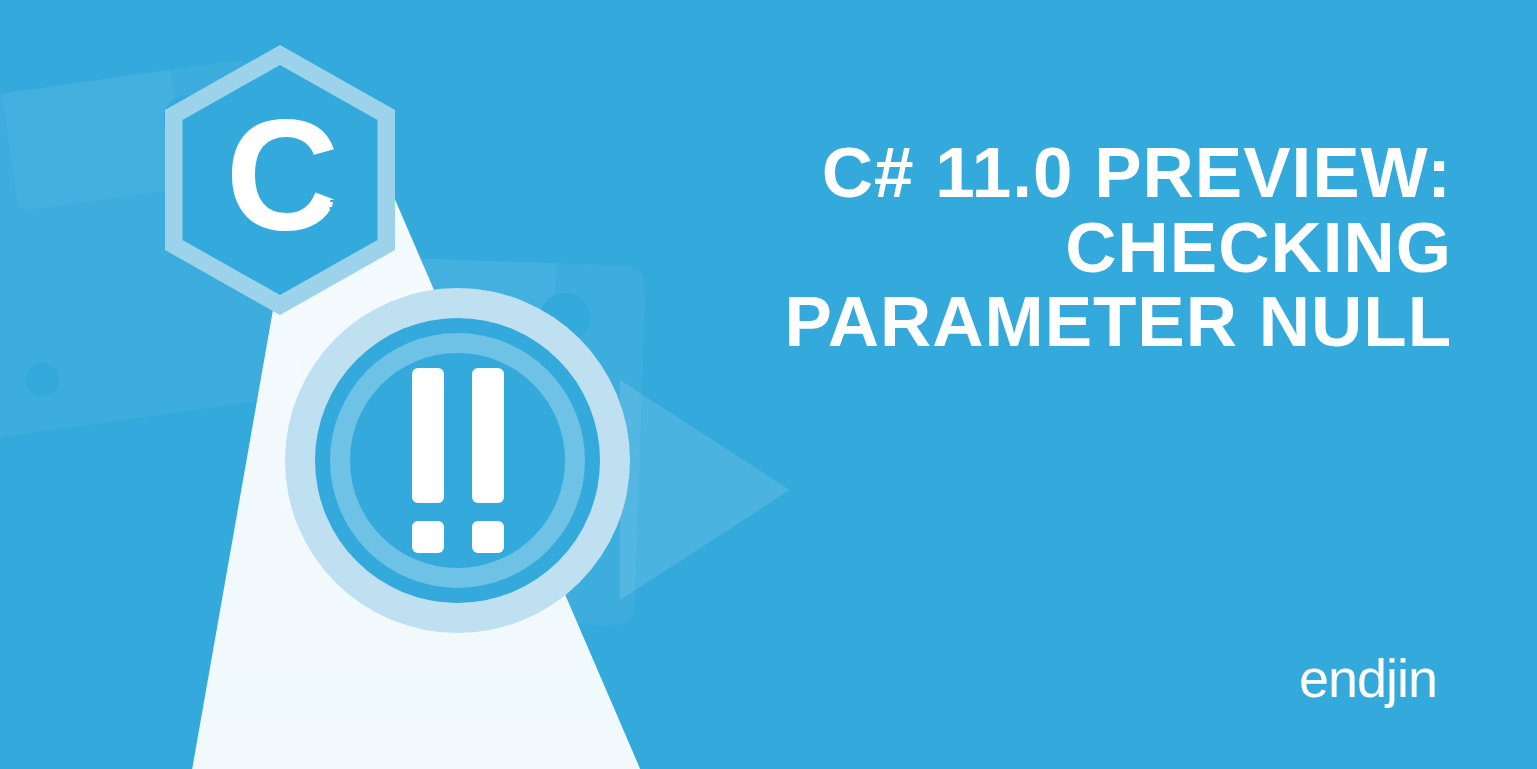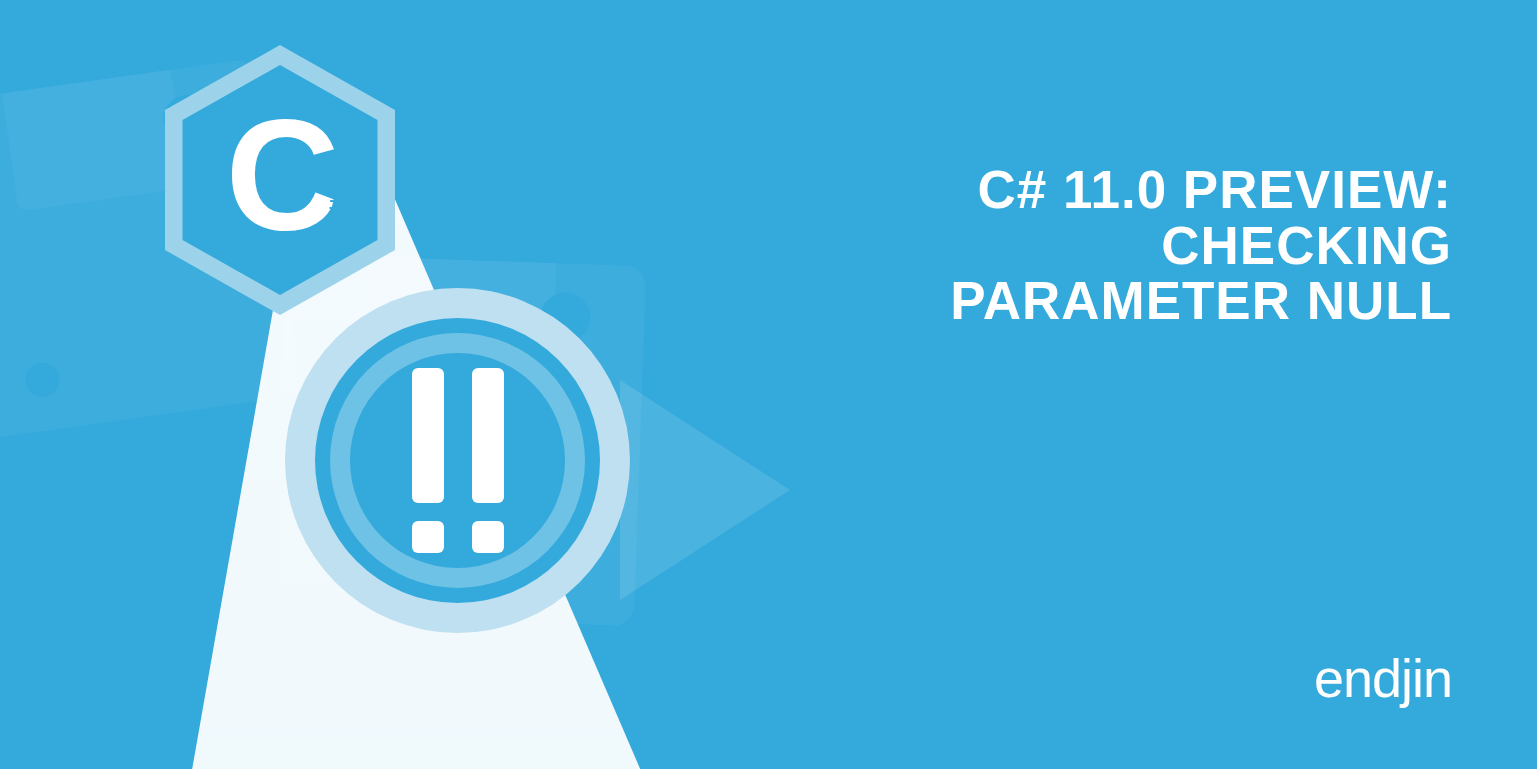--- a/index.html
+++ b/index.html
@@ -190,34 +190,33 @@
     }
     
     
     .title-text {
       position: absolute;
       right: 85px;
       top: 136px;
       text-align: right;
       color: white;
       font-family: 'Arial Narrow', 'Impact', sans-serif;
-      font-size: 53px;
+      font-size: 71px;
       font-weight: 800;
       line-height: 1.05;
       letter-spacing: 1px;
       font-stretch: condensed;
       z-index: 10;
       text-transform: uppercase;
-      margin-top: 26px;
     }
     
     
     .logo {
       position: absolute;
-      right: 85px;
+      right: 100px;
       bottom: 60px;
       color: white;
       font-family: 'Segoe UI', 'Helvetica Neue', sans-serif;
       font-size: 54px;
       font-weight: 400;
       letter-spacing: -1px;
       z-index: 10;
     }
   </style>
 </head>

